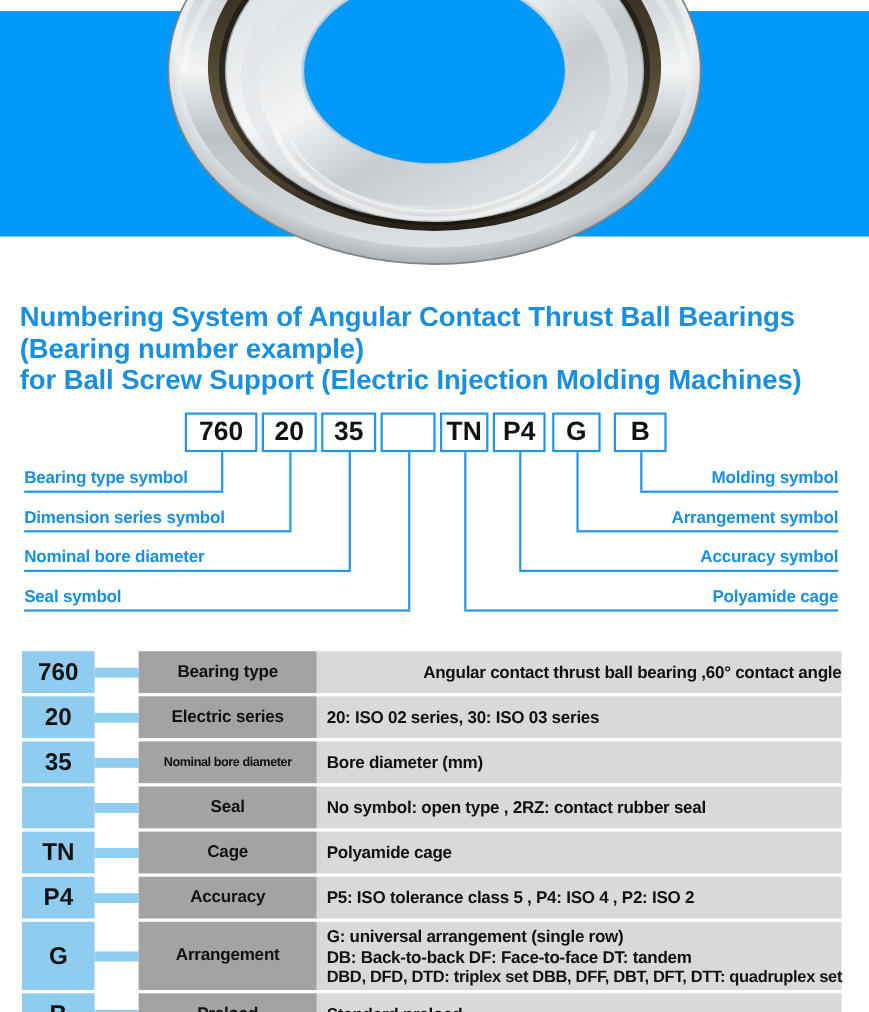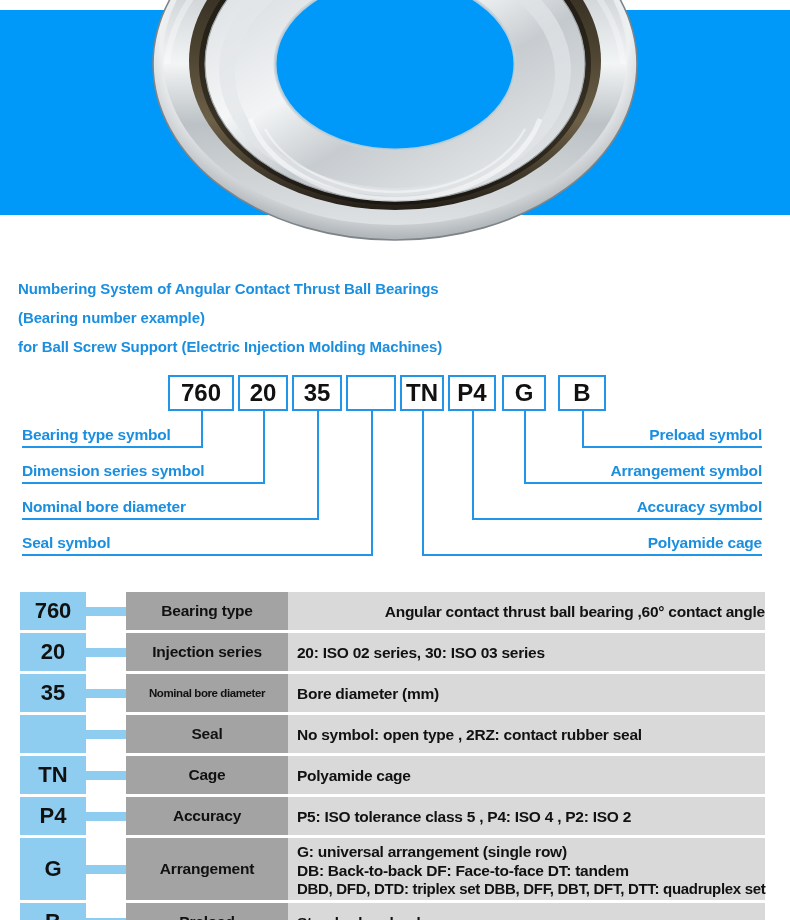--- a/index.html
+++ b/index.html
@@ -13,21 +13,21 @@
 
   
   .hero { position: absolute; left: 0; top: 0; width: 790px; height: 252px; overflow: hidden; background: #fff; }
   .hero-band { position: absolute; left: 0; top: 10px; width: 790px; height: 205px; background: #0099fa; }
   .bearing-wrap { position: absolute; left: 0; top: -86px; width: 790px; height: 340px; }
   .bearing { position: absolute; left: 50%; top: 0; transform: translateX(-50%); }
 
   
   .title-block {
     position: absolute; left: 18px; top: 274px; width: 756px;
-    color: #1a8fe0; font-weight: bold; font-size: 15px;
+    color: #1a8fe0; font-weight: bold; font-size: 25px;
     line-height: 29px; letter-spacing: -0.1px;
   }
   .title-line { white-space: nowrap; }
 
   
   .code-boxes { position: absolute; left: 0; top: 375px; width: 790px; height: 36px; }
   .code-box {
     position: absolute; top: 0; height: 36px;
     border: 2px solid #2196e8; background: #fff;
     display: flex; align-items: center; justify-content: center;
@@ -171,21 +171,21 @@
       <div class="hline" style="top: 71px; left: 22px; width: 243px;"></div>
       <div class="callout left" style="top: 51px;">Dimension series symbol</div>
       <div class="vline" style="left: 317px; height: 107px;"></div>
       <div class="hline" style="top: 107px; left: 22px; width: 297px;"></div>
       <div class="callout left" style="top: 87px;">Nominal bore diameter</div>
       <div class="vline" style="left: 371px; height: 143px;"></div>
       <div class="hline" style="top: 143px; left: 22px; width: 351px;"></div>
       <div class="callout left" style="top: 123px;">Seal symbol</div>
       <div class="vline" style="left: 582px; height: 35px;"></div>
       <div class="hline" style="top: 35px; left: 582px; width: 180px;"></div>
-      <div class="callout right" style="top: 15px;">Preload symbol</div>
+      <div class="callout right" style="top: 15px;">Molding symbol</div>
       <div class="vline" style="left: 524px; height: 71px;"></div>
       <div class="hline" style="top: 71px; left: 524px; width: 238px;"></div>
       <div class="callout right" style="top: 51px;">Arrangement symbol</div>
       <div class="vline" style="left: 472px; height: 107px;"></div>
       <div class="hline" style="top: 107px; left: 472px; width: 290px;"></div>
       <div class="callout right" style="top: 87px;">Accuracy symbol</div>
       <div class="vline" style="left: 422px; height: 143px;"></div>
       <div class="hline" style="top: 143px; left: 422px; width: 340px;"></div>
       <div class="callout right" style="top: 123px;">Polyamide cage</div>
     </div>
@@ -195,21 +195,21 @@
         <div class="c-code" style="height: 38px;">760</div>
         <div class="c-connect" style="top: 14.5px;"></div>
         <div class="c-label" style="height: 38px;">Bearing type</div>
         <div class="c-desc" style="height: 38px; align-items: flex-end;">
           <div class="dline">Angular contact thrust ball bearing ,60° contact angle</div>
         </div>
       </div>
       <div class="trow" style="height: 41px;">
         <div class="c-code" style="height: 38px;">20</div>
         <div class="c-connect" style="top: 14.5px;"></div>
-        <div class="c-label" style="height: 38px;">Injection series</div>
+        <div class="c-label" style="height: 38px;">Electric series</div>
         <div class="c-desc" style="height: 38px;">
           <div class="dline">20: ISO 02 series, 30: ISO 03 series</div>
         </div>
       </div>
       <div class="trow" style="height: 41px;">
         <div class="c-code" style="height: 38px;">35</div>
         <div class="c-connect" style="top: 14.5px;"></div>
         <div class="c-label tight" style="height: 38px;">Nominal bore diameter</div>
         <div class="c-desc" style="height: 38px;">
           <div class="dline">Bore diameter (mm)</div>

